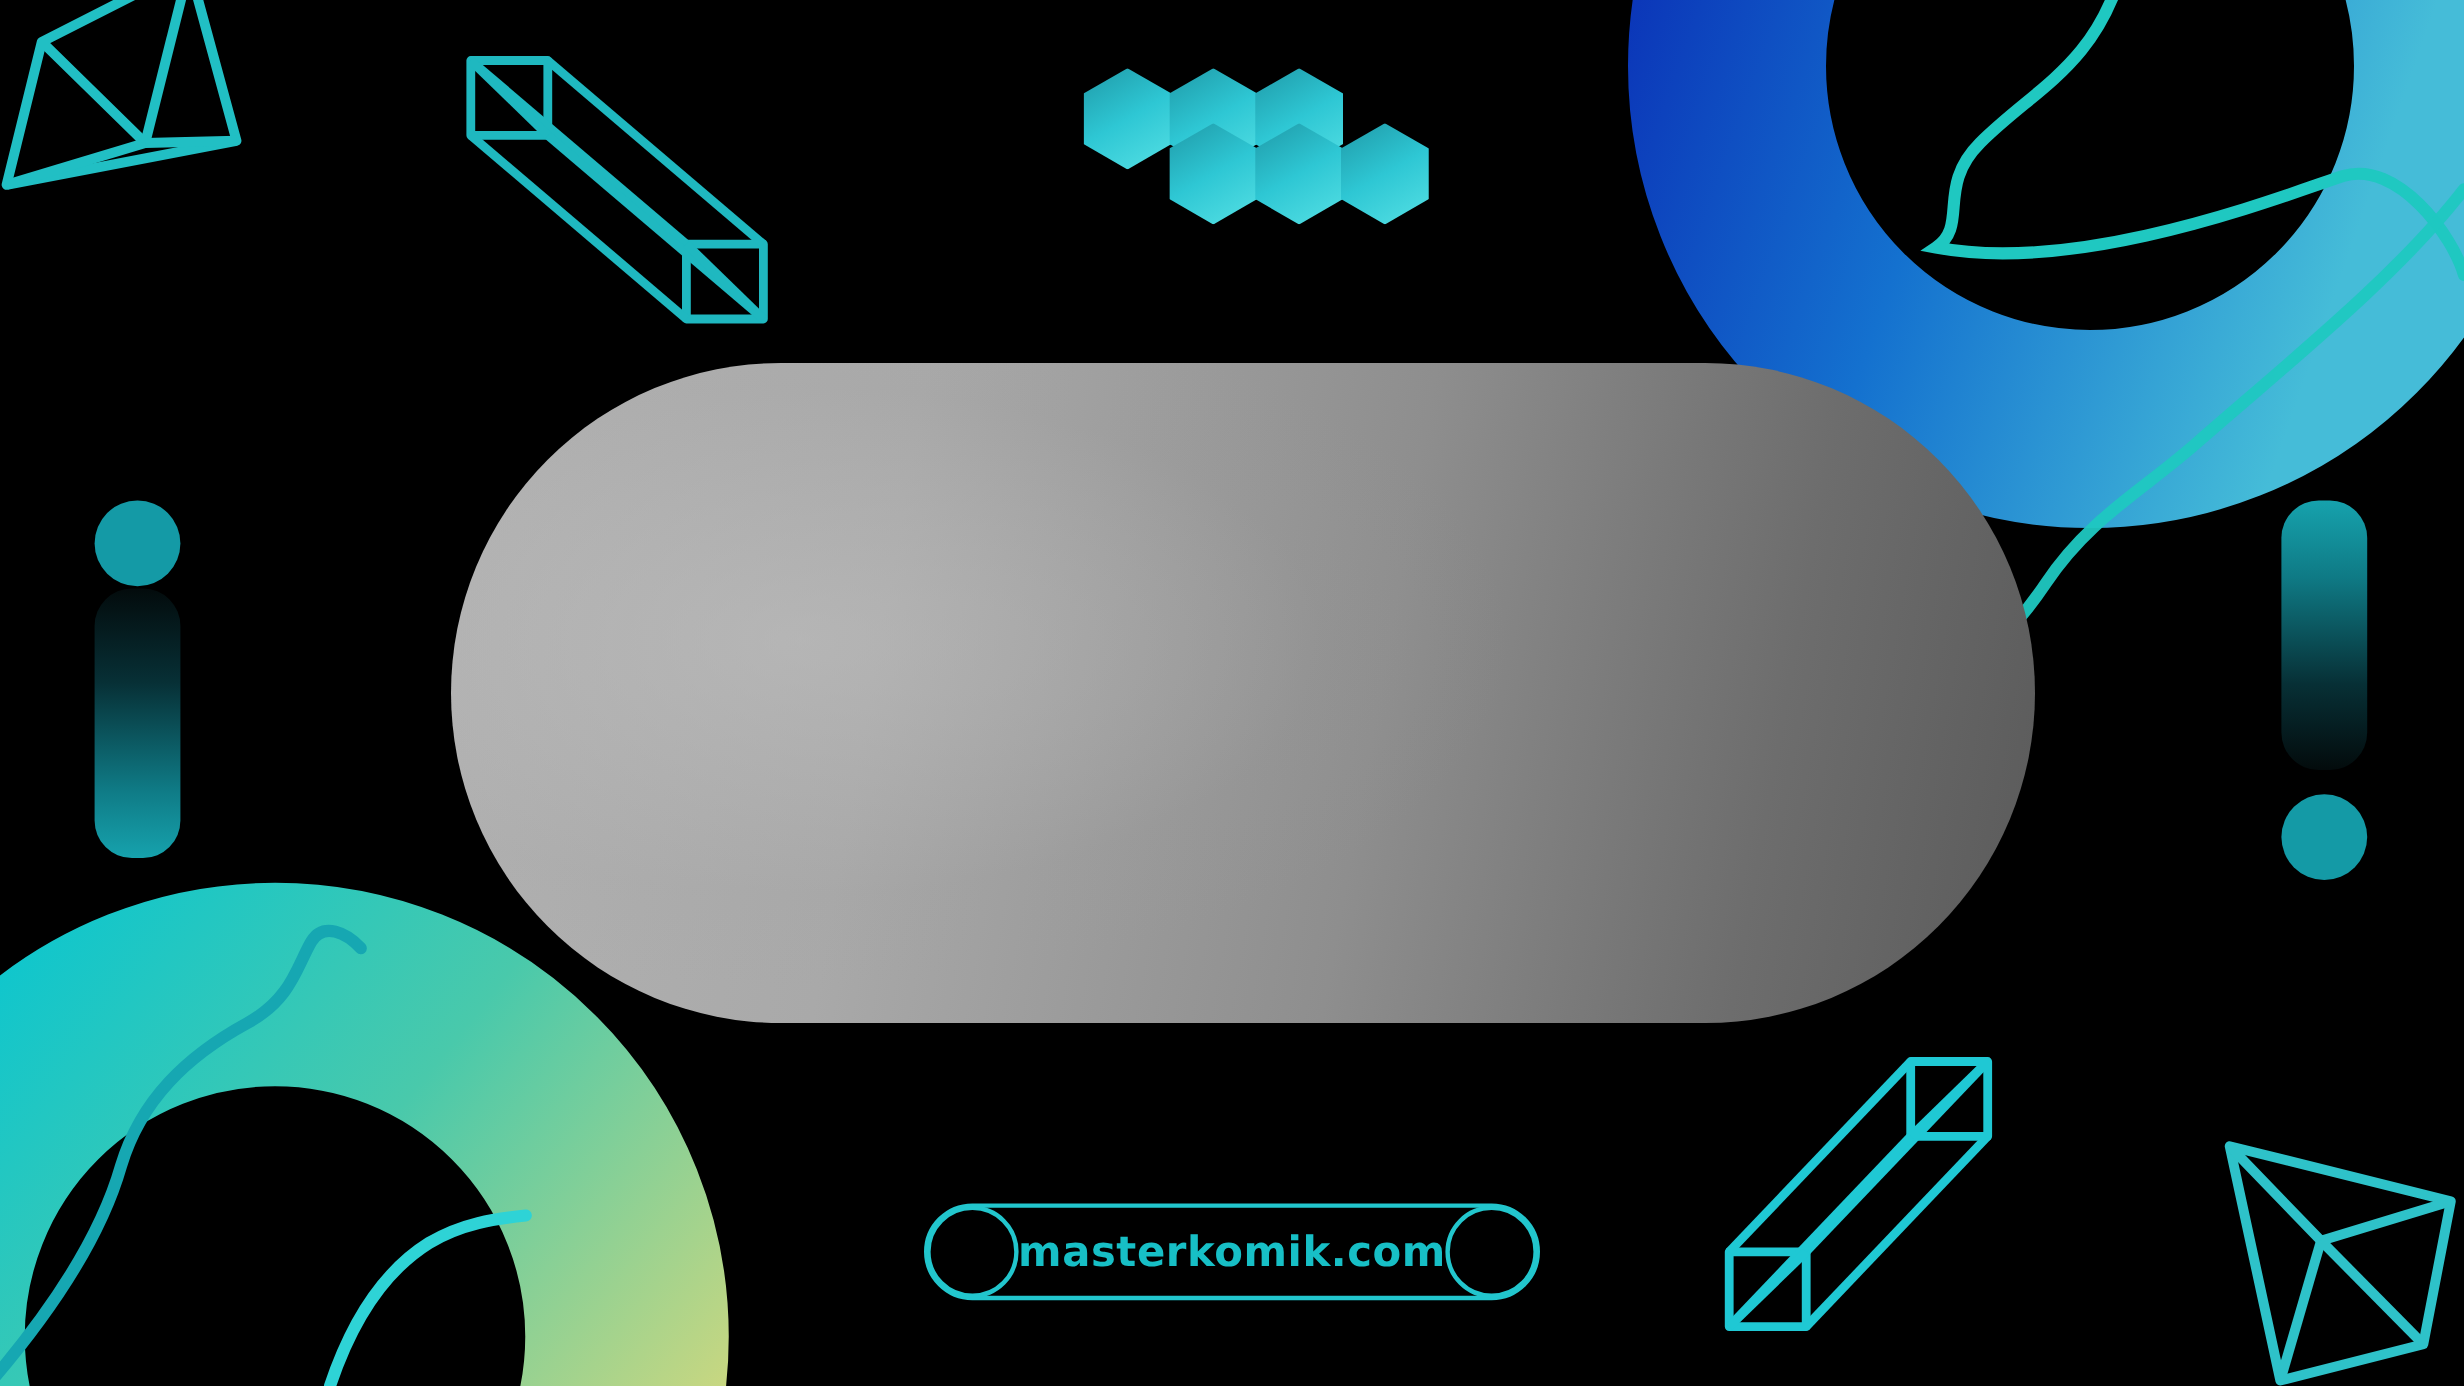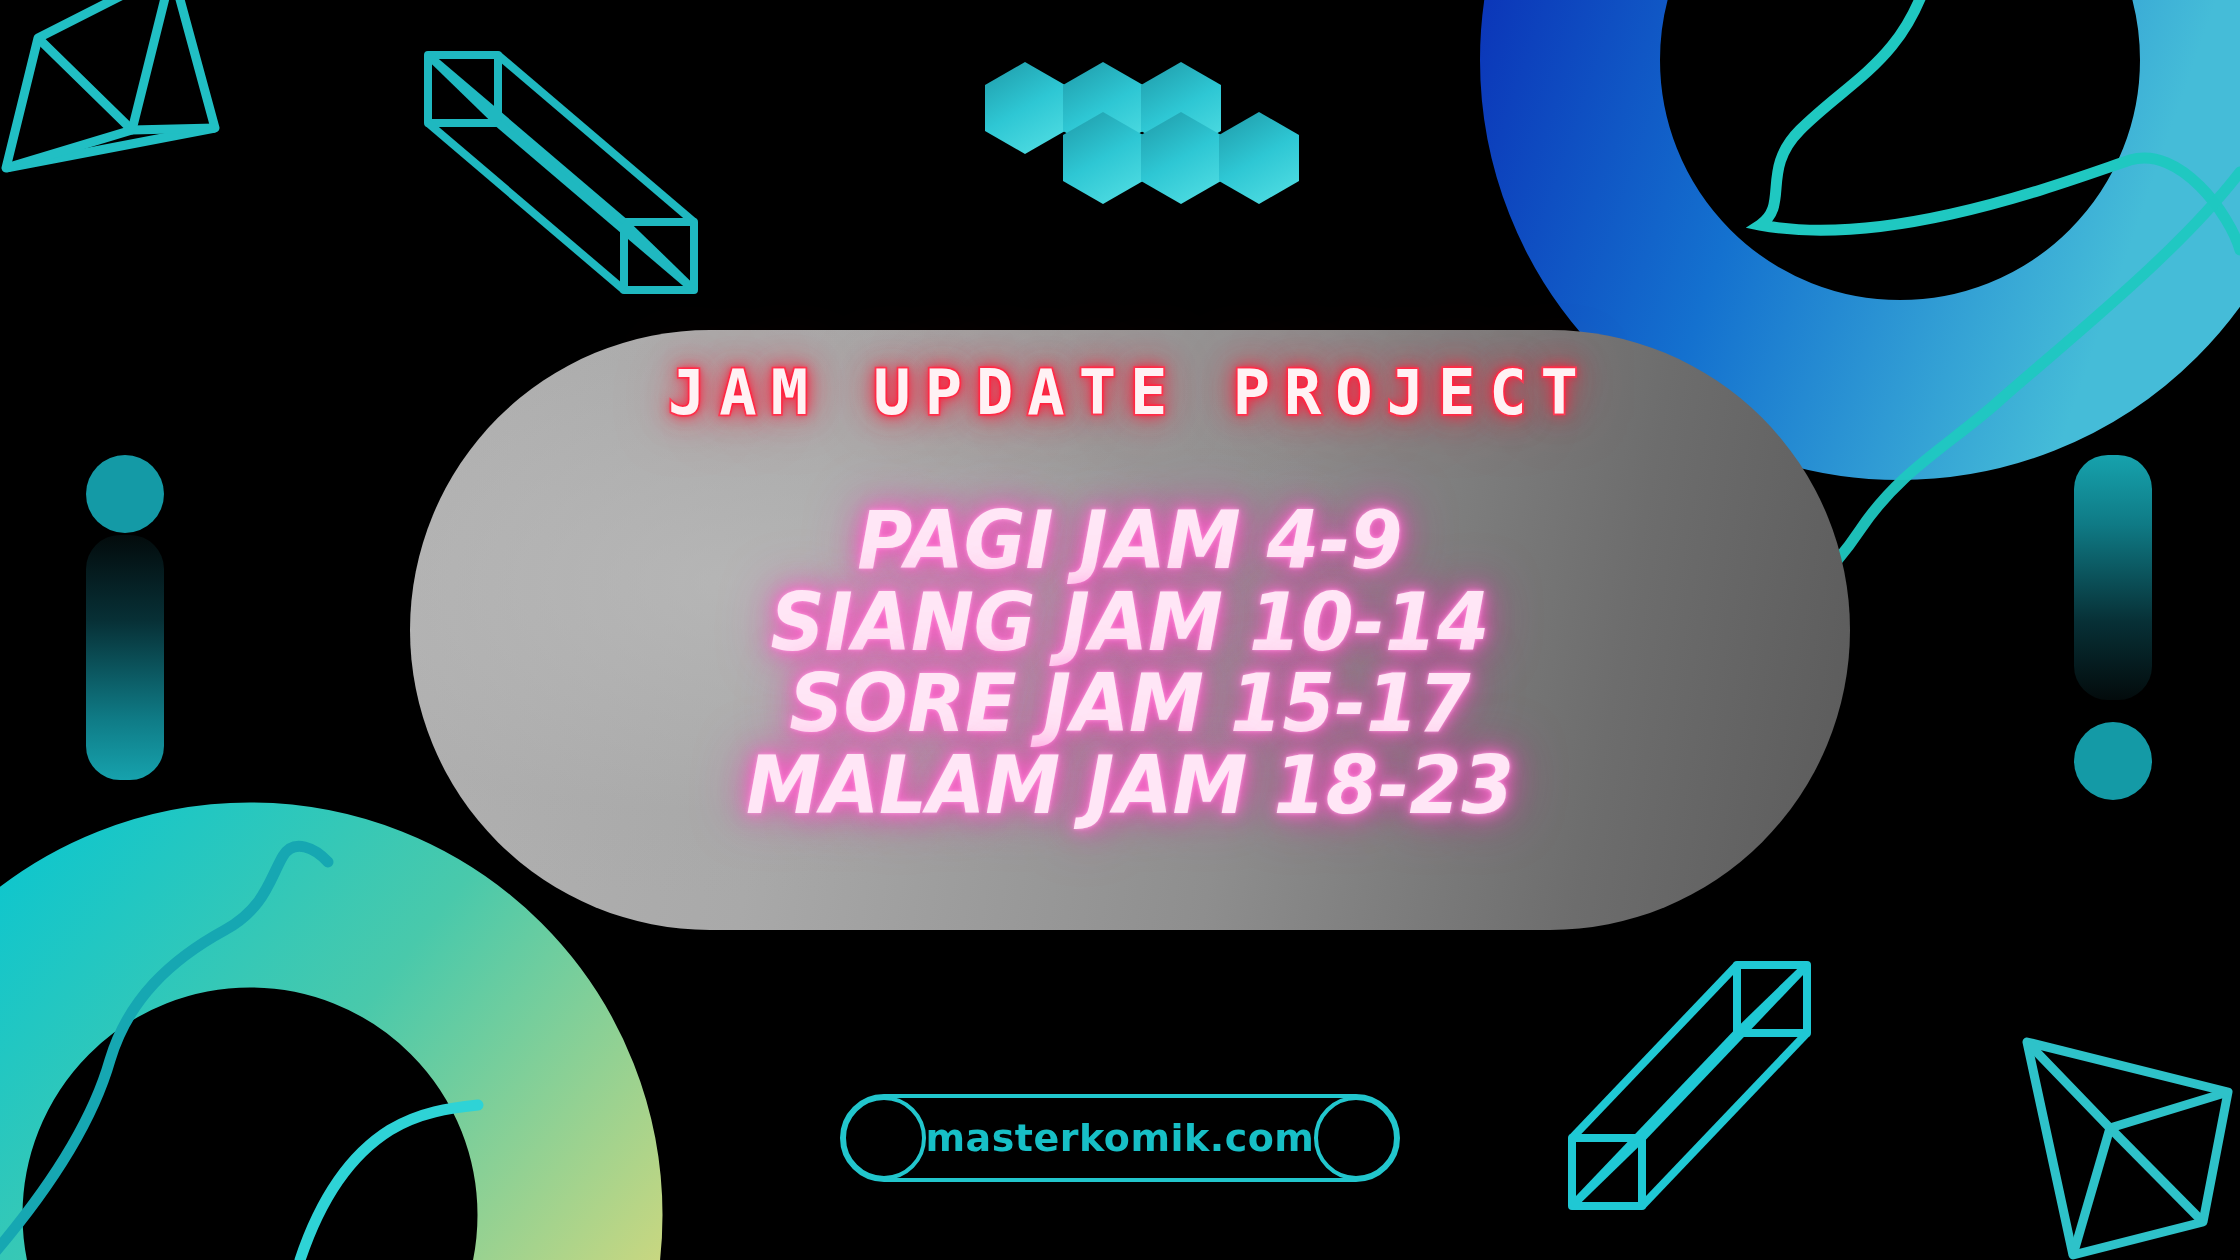--- a/index.html
+++ b/index.html
@@ -244,30 +244,21 @@
     <div class="ex-dot" style="left:86px; top:455px; width:78px; height:78px;"></div>
     <div class="ex-bar" id="ex-left-bar" style="left:86px; top:535px; width:78px; height:245px;"></div>
   </div>
   <div>
     <div class="ex-bar" id="ex-right-bar" style="left:2074px; top:455px; width:78px; height:245px;"></div>
     <div class="ex-dot" style="left:2074px; top:722px; width:78px; height:78px;"></div>
   </div>
 
   <div id="panel"></div>
 
-  <div id="title-row">
-    <span class="t">JAM UPDATE PROJECT</span>
-  </div>
-
-  <div id="schedule">
-    <div class="line">PAGI JAM 4-9</div>
-    <div class="line">SIANG JAM 10-14</div>
-    <div class="line">SORE JAM 15-17</div>
-    <div class="line">MALAM JAM 18-23</div>
-  </div>
+
 
   <div id="url-capsule">
     <div class="tube"></div>
     <div class="cap left"></div>
     <div class="cap right"></div>
     <div id="url-text">masterkomik.com</div>
   </div>
 
 </div>
 

